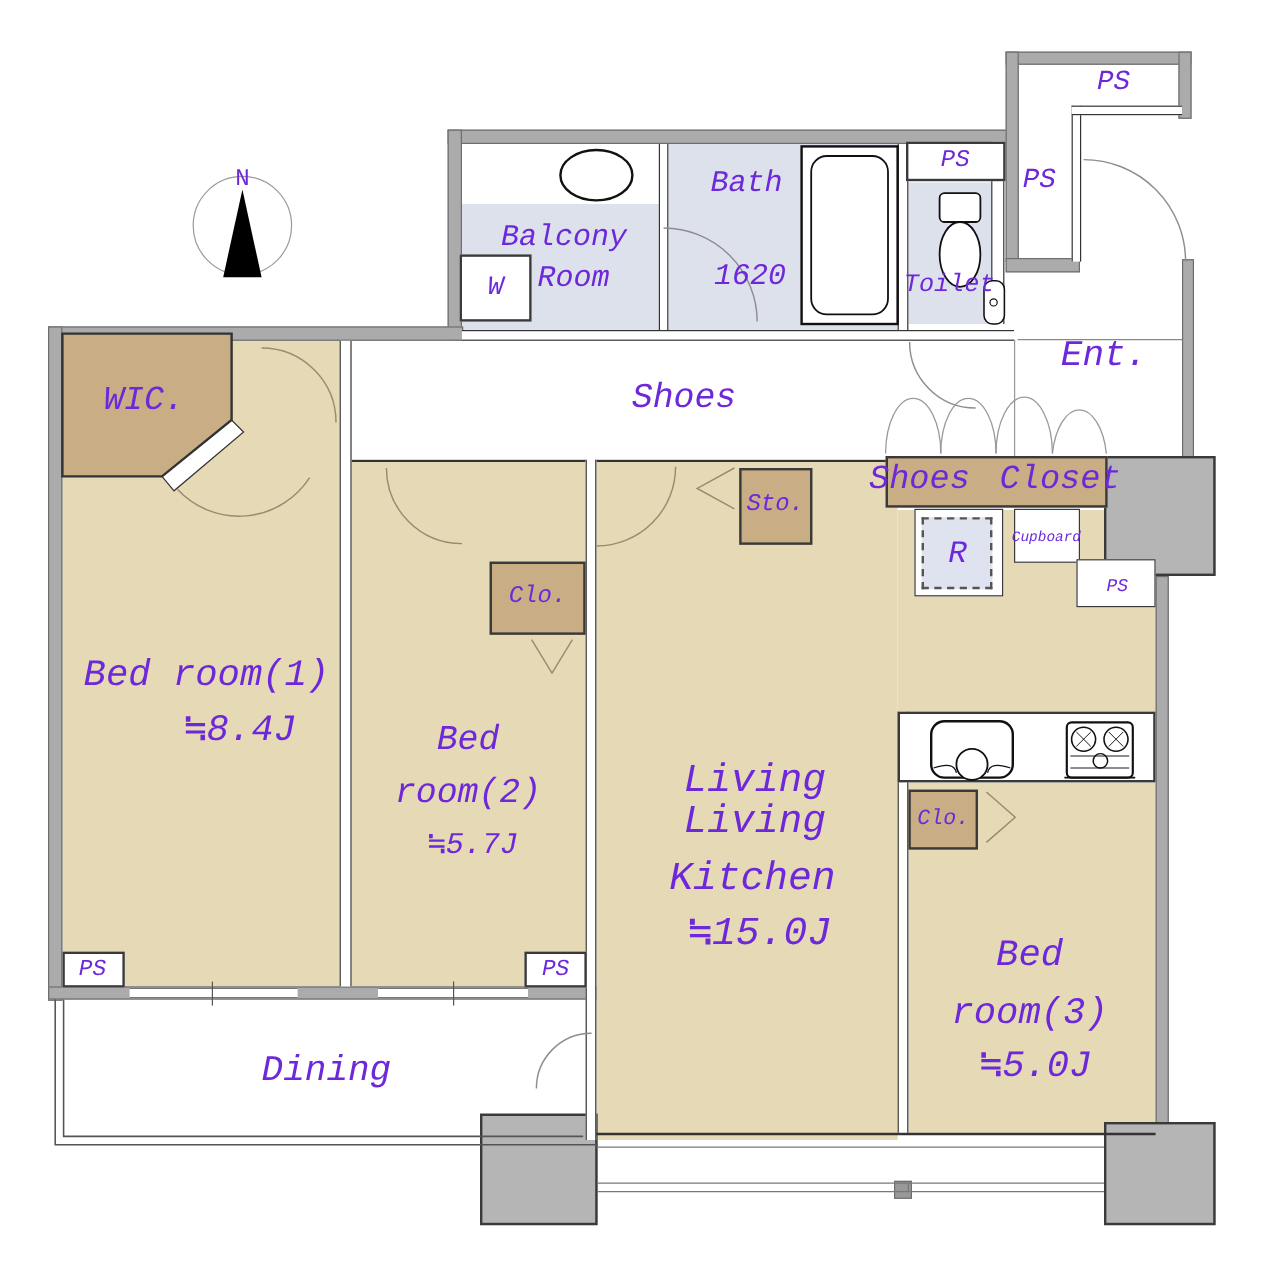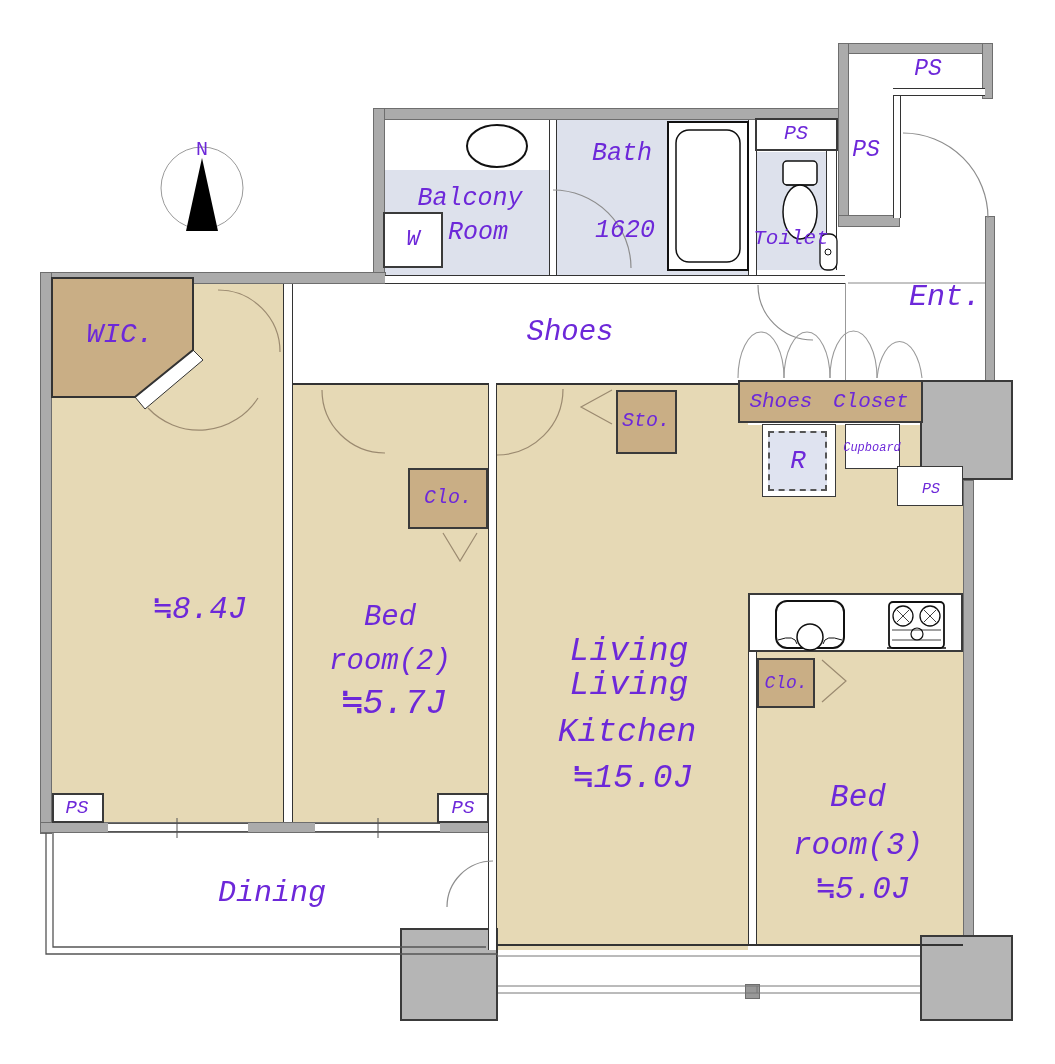--- a/index.html
+++ b/index.html
@@ -179,34 +179,35 @@
 
   <div class="lbl" style="left:791px;top:238px;font-size:21px;">Toilet</div>
 
   <div class="lbl" style="left:928px;top:69px;font-size:23px;">PS</div>
   <div class="lbl" style="left:866px;top:150px;font-size:23px;">PS</div>
   <div class="lbl" style="left:796px;top:134px;font-size:20px;">PS</div>
   <div class="lbl" style="left:931px;top:489px;font-size:15px;">PS</div>
   <div class="lbl" style="left:77px;top:808px;font-size:19px;">PS</div>
   <div class="lbl" style="left:463px;top:808px;font-size:19px;">PS</div>
 
-  <div class="lbl" style="left:920px;top:297px;font-size:30px;margin-left:25px;">Ent.</div>
+  <div class="lbl" style="left:920px;top:297px;font-size:30px;">Ent.</div>
   <div class="lbl" style="left:570px;top:332px;font-size:29px;">Shoes</div>
-  <div class="lbl" style="left:829px;top:401px;font-size:21px;word-spacing:8px;">Shoes Closet</div>
+  <div class="lbl" style="left:829px;top:401px;font-size:28px;word-spacing:8px;">Shoes Closet</div>
   <div class="lbl" style="left:646px;top:421px;font-size:20px;">Sto.</div>
   <div class="lbl" style="left:798px;top:461px;font-size:26px;">R</div>
   <div class="lbl" style="left:872px;top:448px;font-size:12px;">Cupboard</div>
 
   <div class="lbl" style="left:120px;top:335px;font-size:28px;z-index:45;">WIC.</div>
 
+  <div class="lbl" style="left:172px;top:563px;font-size:31px;">Bed room(1)</div>
   <div class="lbl" style="left:200px;top:609px;font-size:31px;">≒8.4J</div>
 
   <div class="lbl" style="left:390px;top:617px;font-size:29px;">Bed</div>
   <div class="lbl" style="left:390px;top:661px;font-size:29px;">room(2)</div>
-  <div class="lbl" style="left:394px;top:704px;font-size:35px;">≒5.7J</div>
+  <div class="lbl" style="left:394px;top:704px;font-size:25px;">≒5.7J</div>
   <div class="lbl" style="left:448px;top:498px;font-size:20px;">Clo.</div>
 
   <div class="lbl" style="left:629px;top:639px;font-size:33px;margin-top:12px;">Living</div>
   <div class="lbl" style="left:629px;top:685px;font-size:33px;">Living</div>
   <div class="lbl" style="left:627px;top:732px;font-size:33px;">Kitchen</div>
   <div class="lbl" style="left:633px;top:778px;font-size:33px;">≒15.0J</div>
 
   <div class="lbl" style="left:858px;top:797px;font-size:31px;">Bed</div>
   <div class="lbl" style="left:858px;top:845px;font-size:31px;">room(3)</div>
   <div class="lbl" style="left:863px;top:889px;font-size:31px;">≒5.0J</div>

